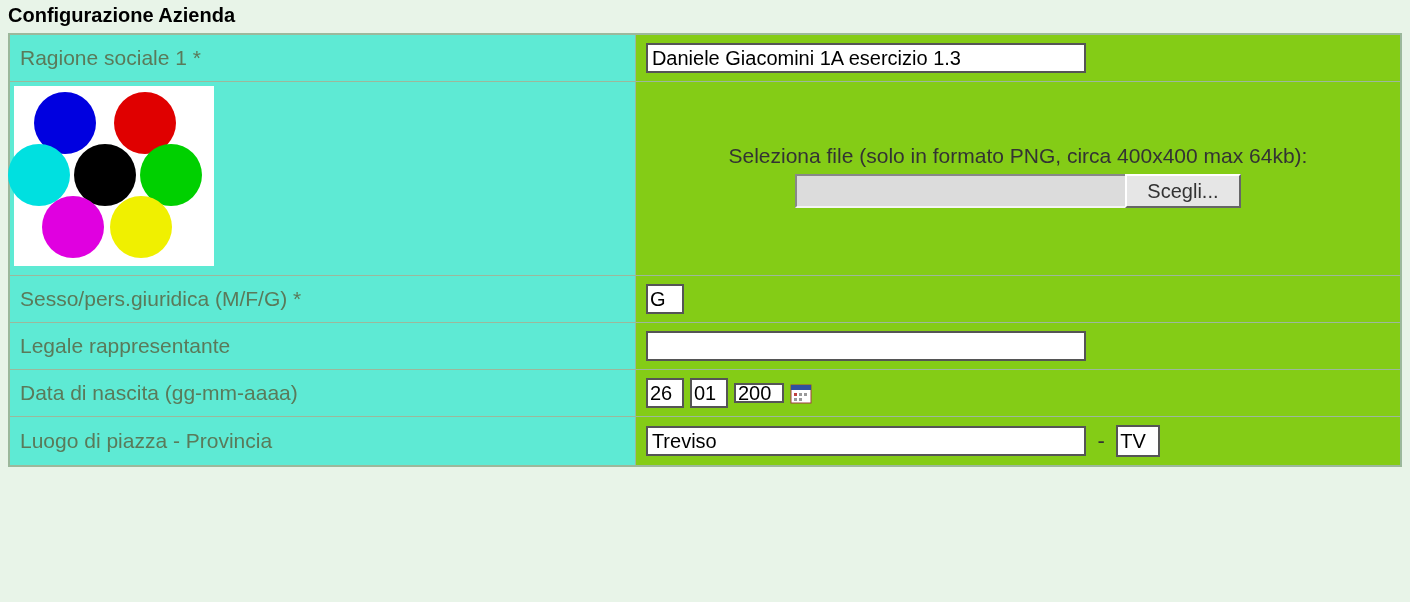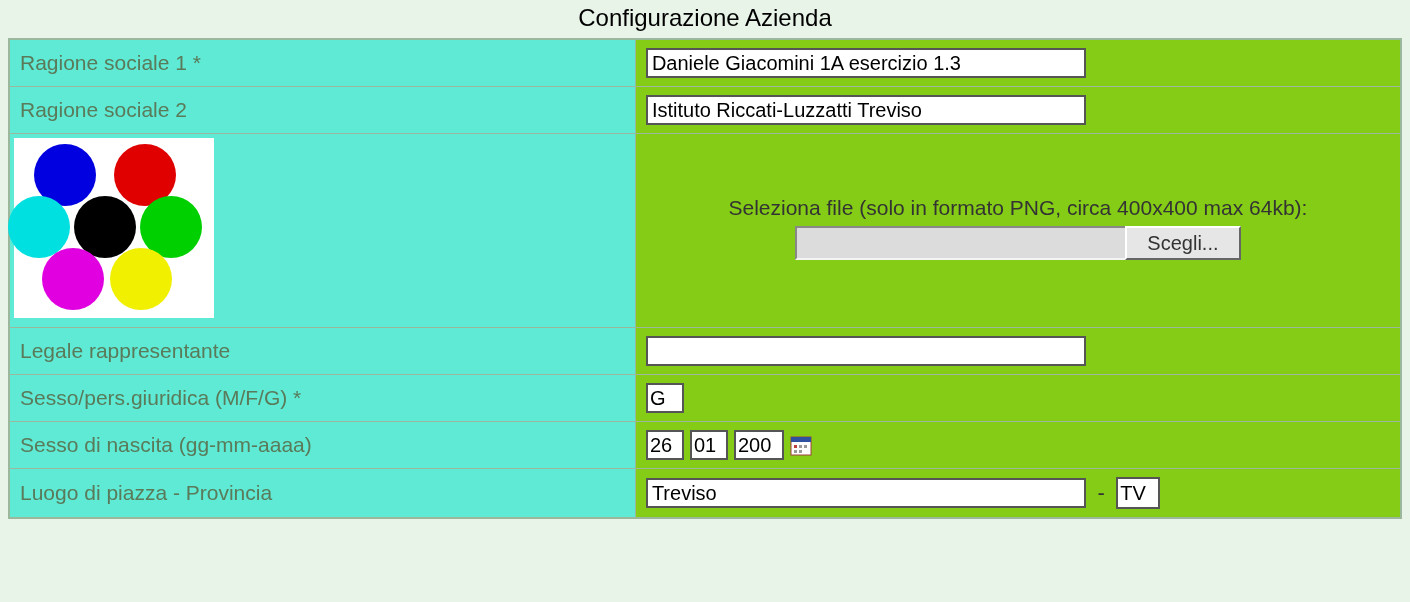--- a/index.html
+++ b/index.html
@@ -7,23 +7,23 @@
     margin: 0;
     font-family: Arial, Helvetica, sans-serif;
     background: #e8f4e8;
     font-size: 20px;
   }
   .container {
     width: 1410px;
     padding: 2px 8px;
   }
   .title {
-    text-align: center;
-    font-weight: normal;
-    font-size: 24px;
+    text-align: left;
+    font-weight: bold;
+    font-size: 20px;
     color: #000;
     padding: 2px 0 6px 0;
   }
   table.form {
     width: 100%;
     border-collapse: collapse;
     border: 2px solid #9cb89c;
   }
   table.form td {
     border: 1px solid #9cb89c;
@@ -62,21 +62,21 @@
     width: 38px;
     height: 30px;
     font-size: 20px;
     border: 2px solid #555;
     padding: 1px 2px;
     background: #fff;
     font-family: Arial, Helvetica, sans-serif;
   }
   input.text-year {
     width: 50px;
-    height: 30px;
+    height: 20px;
     font-size: 20px;
     border: 2px solid #555;
     padding: 1px 2px;
     background: #fff;
     font-family: Arial, Helvetica, sans-serif;
   }
   .logo-row td.label-cell {
     vertical-align: top;
     padding: 4px;
   }
@@ -159,26 +159,20 @@
   <div class="title">Configurazione Azienda</div>
 
   <table class="form">
     <tbody>
         <tr>
       <td class="label-cell">Ragione sociale 1 *</td>
       <td class="value-cell">
         <input class="text-long" type="text" value="Daniele Giacomini 1A esercizio 1.3" style="">
       </td>
     </tr>
-    <tr>
-      <td class="label-cell">Ragione sociale 2</td>
-      <td class="value-cell">
-        <input class="text-long" type="text" value="Istituto Riccati-Luzzatti Treviso" style="">
-      </td>
-    </tr>
     <tr class="logo-row">
       <td class="label-cell">
         <div class="logo-box">
           <div class="circle c-blue"></div>
           <div class="circle c-red"></div>
           <div class="circle c-cyan"></div>
           <div class="circle c-black"></div>
           <div class="circle c-green"></div>
           <div class="circle c-magenta"></div>
           <div class="circle c-yellow"></div>
@@ -186,33 +180,33 @@
       </td>
       <td class="value-cell">
         <div class="file-hint">Seleziona file (solo in formato PNG, circa 400x400 max 64kb):</div>
         <div class="file-picker">
           <div class="file-display"></div>
           <button class="file-button">Scegli...</button>
         </div>
       </td>
     </tr>
     <tr>
+      <td class="label-cell">Sesso/pers.giuridica (M/F/G) *</td>
+      <td class="value-cell">
+        <input class="text-tiny" type="text" value="G" style="">
+      </td>
+    </tr>
+    <tr>
       <td class="label-cell">Legale rappresentante</td>
       <td class="value-cell">
         <input class="text-long" type="text" value="" style="">
       </td>
     </tr>
     <tr>
-      <td class="label-cell">Sesso/pers.giuridica (M/F/G) *</td>
-      <td class="value-cell">
-        <input class="text-tiny" type="text" value="G" style="">
-      </td>
-    </tr>
-    <tr>
-      <td class="label-cell">Sesso di nascita (gg-mm-aaaa)</td>
+      <td class="label-cell">Data di nascita (gg-mm-aaaa)</td>
       <td class="value-cell">
         <span class="date-row">
           <input class="text-tiny" type="text" value="26" style="">
           <input class="text-tiny" type="text" value="01" style="">
           <input class="text-year" type="text" value="200" style="">
           <span class="calendar-icon">
             <svg viewBox="0 0 22 22" width="22" height="22">
               <rect x="1" y="3" width="20" height="18" fill="#fff" stroke="#a04040" stroke-width="1"></rect>
               <rect x="1" y="3" width="20" height="5" fill="#3050a0"></rect>
               <rect x="4" y="11" width="3" height="3" fill="#c04040"></rect>

